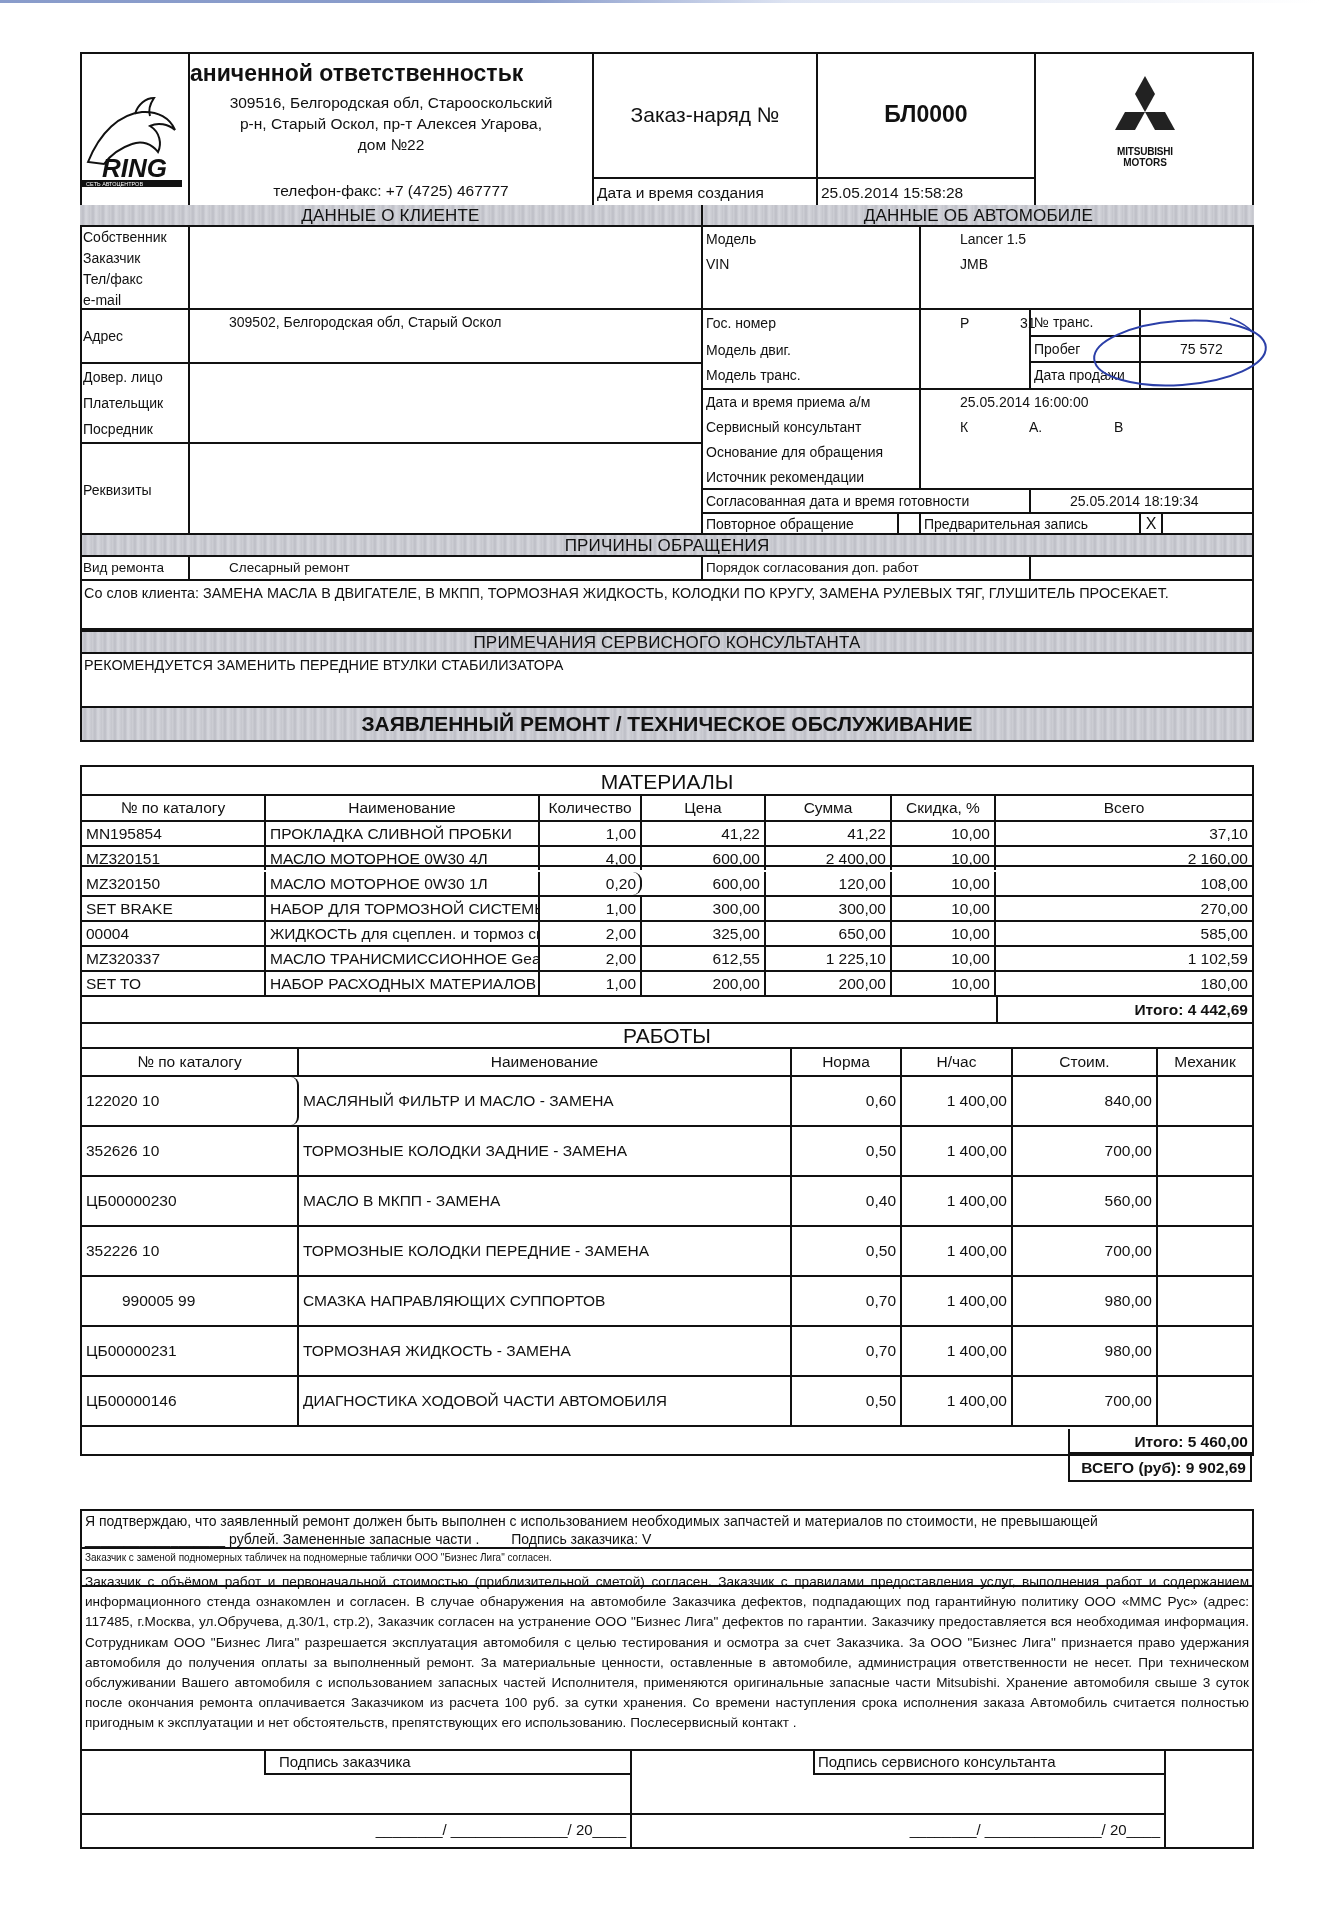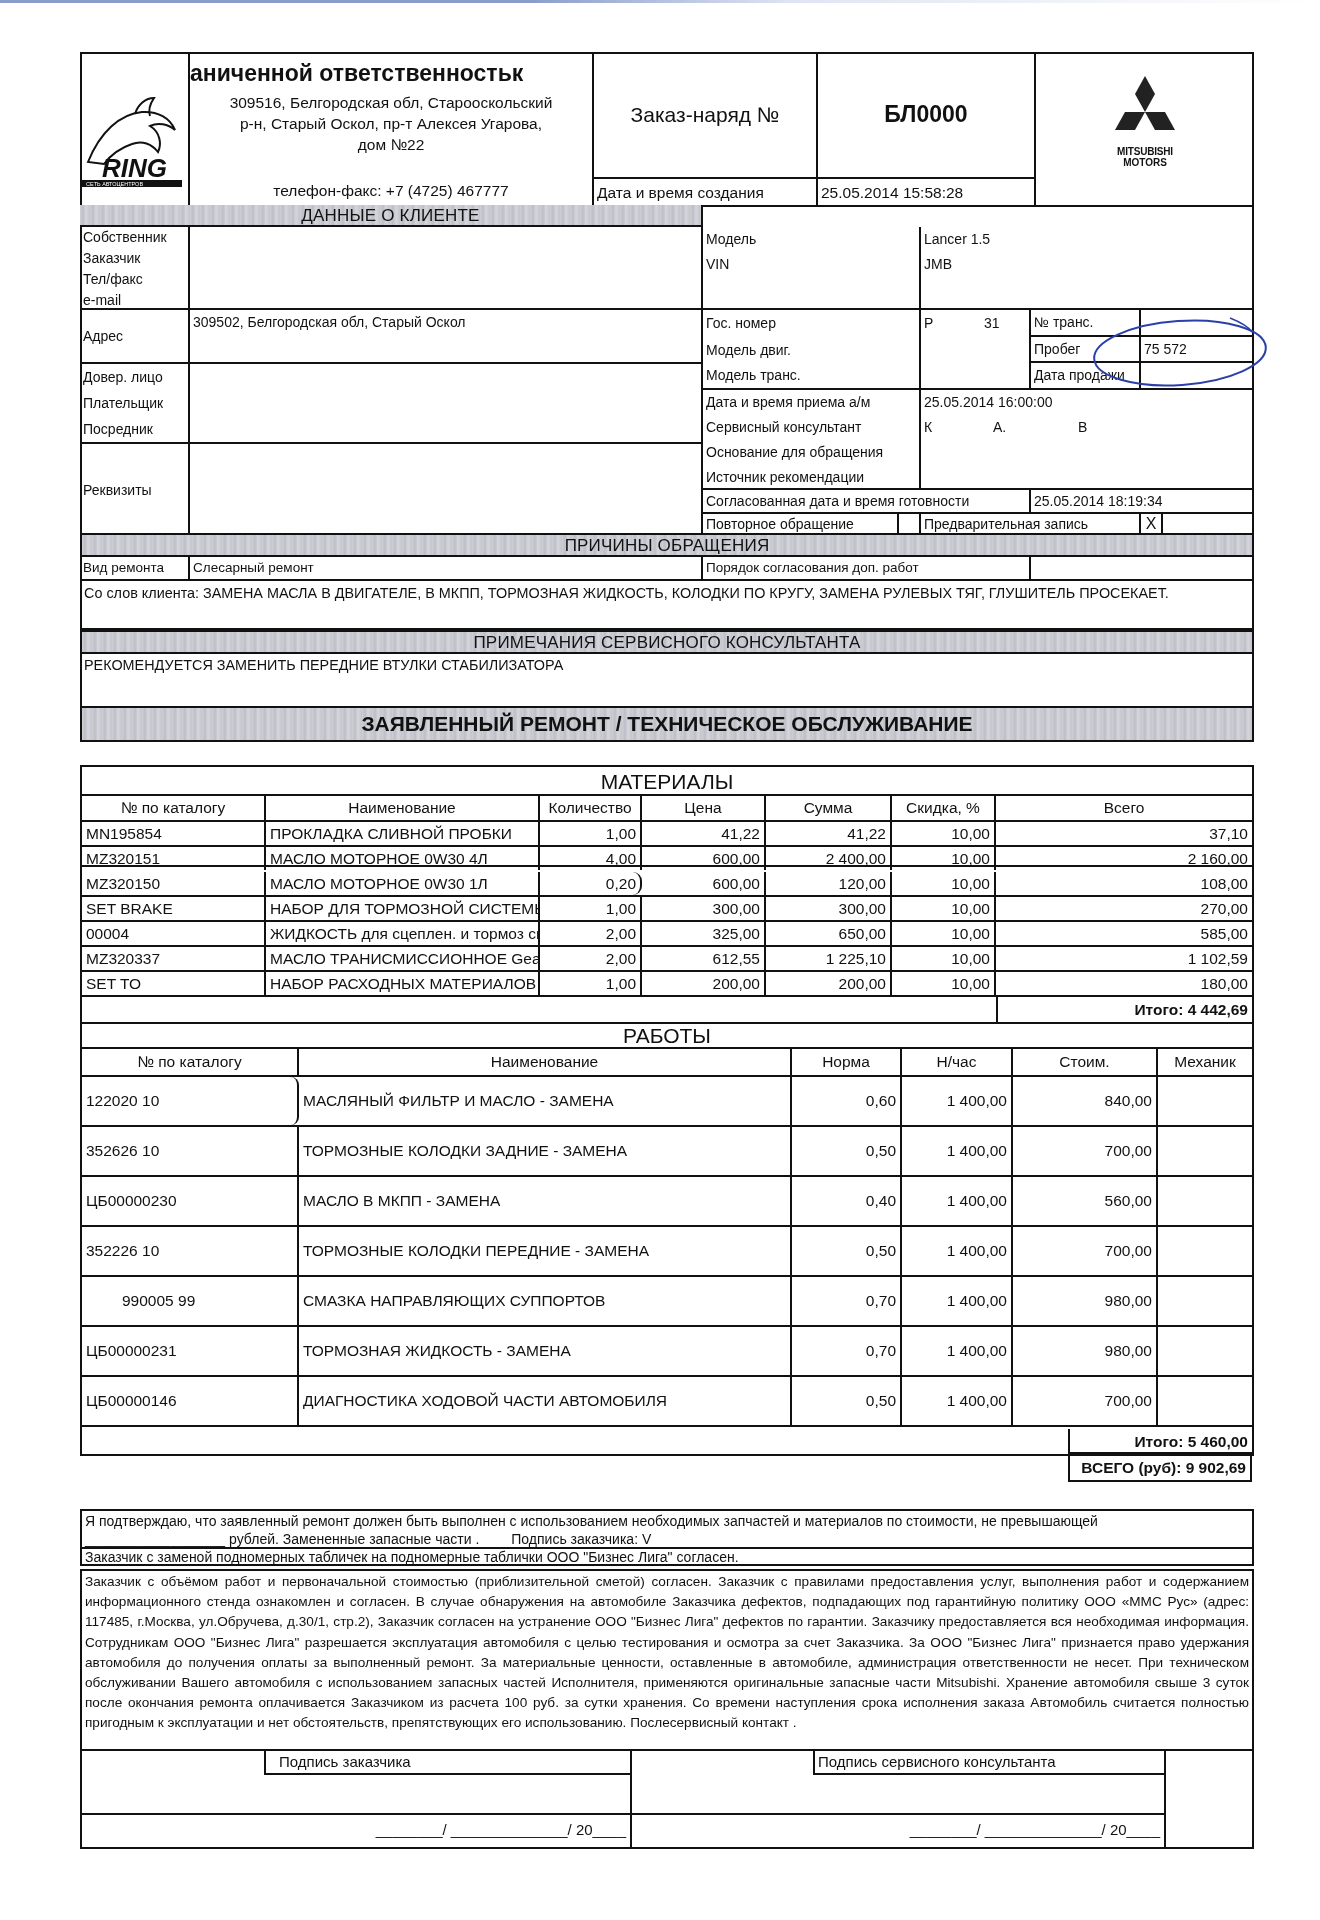--- a/index.html
+++ b/index.html
@@ -8,21 +8,21 @@
   .scanline { position: absolute; left: 0; top: 0; width: 1320px; height: 3px; background: linear-gradient(90deg, #3b5aa8 0, #3b5aa8 40%, #c9d3ea 60%, #fff 100%); opacity: .6; }
   .doc { position: absolute; left: 80px; top: 52px; width: 1174px; height: 1797px; }
   .abs { position: absolute; }
   .b { border: 2px solid #111; }
   .bt { border-top: 2px solid #111; }
   .bb { border-bottom: 2px solid #111; }
   .br { border-right: 2px solid #111; }
   .gray { background: repeating-linear-gradient(90deg, #cfd0d6 0, #bdbec6 3px, #d6d7dd 6px, #c4c5cc 10px); }
   .hdr { text-align: center; font-size: 17px; line-height: 22px; letter-spacing: .2px; }
   .lbl { font-size: 14px; line-height: 24px; padding-left: 3px; white-space: nowrap; }
-  .val { font-size: 14px; line-height: 24px; padding-left: 3px; white-space: nowrap; }
+  .val { font-size: 14px; line-height: 24px; padding-left: 3px; white-space: nowrap; margin-left: 36px; }
   .cell { position: absolute; font-size: 15.5px; line-height: 24px; white-space: nowrap; overflow: hidden; padding: 0 4px; }
   .r { text-align: right; }
   .c { text-align: center; }
   .small { font-size: 13.5px; }
   .para { font-size: 13.6px; line-height: 20.2px; text-align: justify; padding: 1px 3px; }
 </style>
 </head>
 <body>
 
 <div class="scanline"></div>
@@ -62,20 +62,21 @@
       <polygon points="40,38 20,38 10,56 30,56" fill="#222"></polygon>
       <polygon points="40,38 60,38 70,56 50,56" fill="#222"></polygon>
       <polygon points="30,56 10,56 0,74 20,74" fill="#fff"></polygon>
     </svg>
     <div style="font-size:10px;font-weight:bold;line-height:11px;margin-top:-12px;letter-spacing:-.2px;">MITSUBISHI</div>
     <div style="font-size:10px;font-weight:bold;line-height:11px;">MOTORS</div>
   </div>
 
   <div class="abs b" style="left:0;top:153px;width:1174px;height:330px;border-top:none;"></div>
   <div class="abs gray bb br hdr" style="left:0;top:153px;width:623px;height:22px;">ДАННЫЕ О КЛИЕНТЕ</div>
+  <div class="abs gray bb hdr" style="left:623px;top:153px;width:551px;height:22px;">ДАННЫЕ ОБ АВТОМОБИЛЕ</div>
 
   <div class="abs br bb" style="left:0;top:175px;width:110px;height:83px;">
     <div class="lbl" style="line-height:21px;">Собственник</div>
     <div class="lbl" style="line-height:21px;">Заказчик</div>
     <div class="lbl" style="line-height:21px;">Тел/факс</div>
     <div class="lbl" style="line-height:20px;">e-mail</div>
   </div>
   <div class="abs br bb" style="left:110px;top:175px;width:513px;height:83px;"></div>
   <div class="abs br bb" style="left:0;top:258px;width:110px;height:54px;display:flex;align-items:center;">
     <span class="lbl">Адрес</span>
@@ -324,21 +325,21 @@
         <div class="cell " style="left: 1076px; top: 0px; width: 94px; height: 48px; line-height: 48px;"></div>
       </div>
       <div class="cell r" style="left: 986px; top: 407px; width: 184px; height: 25px; line-height: 25px; font-weight: bold; border-left: 2px solid rgb(17, 17, 17); border-bottom: 2px solid rgb(17, 17, 17);">Итого: 5 460,00</div>
       <div class="cell r" style="position: absolute; left: 986px; top: 434px; width: 184px; height: 26px; line-height: 24px; font-weight: bold; border-right: 2px solid rgb(17, 17, 17); border-bottom: 2px solid rgb(17, 17, 17); border-left: 2px solid rgb(17, 17, 17); border-image: initial; border-top: none;">ВСЕГО (руб): 9 902,69</div>
     </div>
 
   <div class="abs b" style="left:0;top:1457px;width:1174px;height:40px;font-size:14px;line-height:18px;padding:1px 3px;">
     <div style="text-align:justify;">Я подтверждаю, что заявленный ремонт должен быть выполнен с использованием необходимых запчастей и материалов по стоимости, не превышающей</div>
     <div style="white-space:pre;"><span>__________________</span><span> рублей. Замененные запасные части .</span><span style="margin-left:32px;">Подпись заказчика: V</span></div>
   </div>
-  <div class="abs b" style="left:0;top:1495px;width:1174px;height:19px;font-size:14px;line-height:21px;padding-left:3px;border-top:none;">Заказчик с заменой подномерных табличек на подномерные таблички ООО "Бизнес Лига" согласен.</div>
+  <div class="abs b" style="left:0;top:1495px;width:1174px;height:40px;font-size:10px;line-height:21px;padding-left:3px;border-top:none;">Заказчик с заменой подномерных табличек на подномерные таблички ООО "Бизнес Лига" согласен.</div>
   <div class="abs b para" style="left:0;top:1517px;width:1174px;height:182px;">Заказчик с объёмом работ и первоначальной стоимостью (приблизительной сметой) согласен. Заказчик с правилами предоставления услуг, выполнения работ и содержанием информационного стенда ознакомлен и согласен. В случае обнаружения на автомобиле Заказчика дефектов, подпадающих под гарантийную политику ООО  «ММС Рус» (адрес: 117485, г.Москва, ул.Обручева, д.30/1, стр.2), Заказчик согласен на устранение ООО "Бизнес Лига" дефектов по гарантии. Заказчику предоставляется вся необходимая информация. Сотрудникам ООО "Бизнес Лига" разрешается эксплуатация автомобиля с целью тестирования и осмотра за счет Заказчика. За ООО "Бизнес Лига" признается право удержания автомобиля до получения оплаты за выполненный ремонт. За материальные ценности, оставленные в автомобиле, администрация ответственности не несет. При техническом обслуживании Вашего автомобиля с использованием запасных частей Исполнителя, применяются оригинальные запасные части Mitsubishi. Хранение автомобиля свыше 3 суток после окончания ремонта оплачивается Заказчиком из расчета 100 руб. за сутки хранения. Со времени наступления срока исполнения заказа Автомобиль считается полностью пригодным к эксплуатации и нет обстоятельств, препятствующих его использованию. Послесервисный контакт .</div>
 
   <div class="abs b" style="left:0;top:1697px;width:1174px;height:100px;"></div>
   <div class="abs br" style="left:0;top:1699px;width:552px;height:96px;"></div>
   <div class="abs br bb" style="left:184px;top:1699px;width:368px;height:24px;font-size:15px;line-height:22px;padding-left:13px;border-left:2px solid #111;">Подпись заказчика</div>
   <div class="abs bt" style="left:0;top:1761px;width:552px;height:34px;">
     <div style="position:absolute;right:6px;top:6px;font-size:15px;white-space:pre;">________/ ______________/ 20____</div>
   </div>
   <div class="abs br" style="left:552px;top:1699px;width:534px;height:96px;"></div>
   <div class="abs bb" style="left:733px;top:1699px;width:353px;height:24px;font-size:15px;line-height:22px;padding-left:3px;border-left:2px solid #111;">Подпись сервисного консультанта</div>

